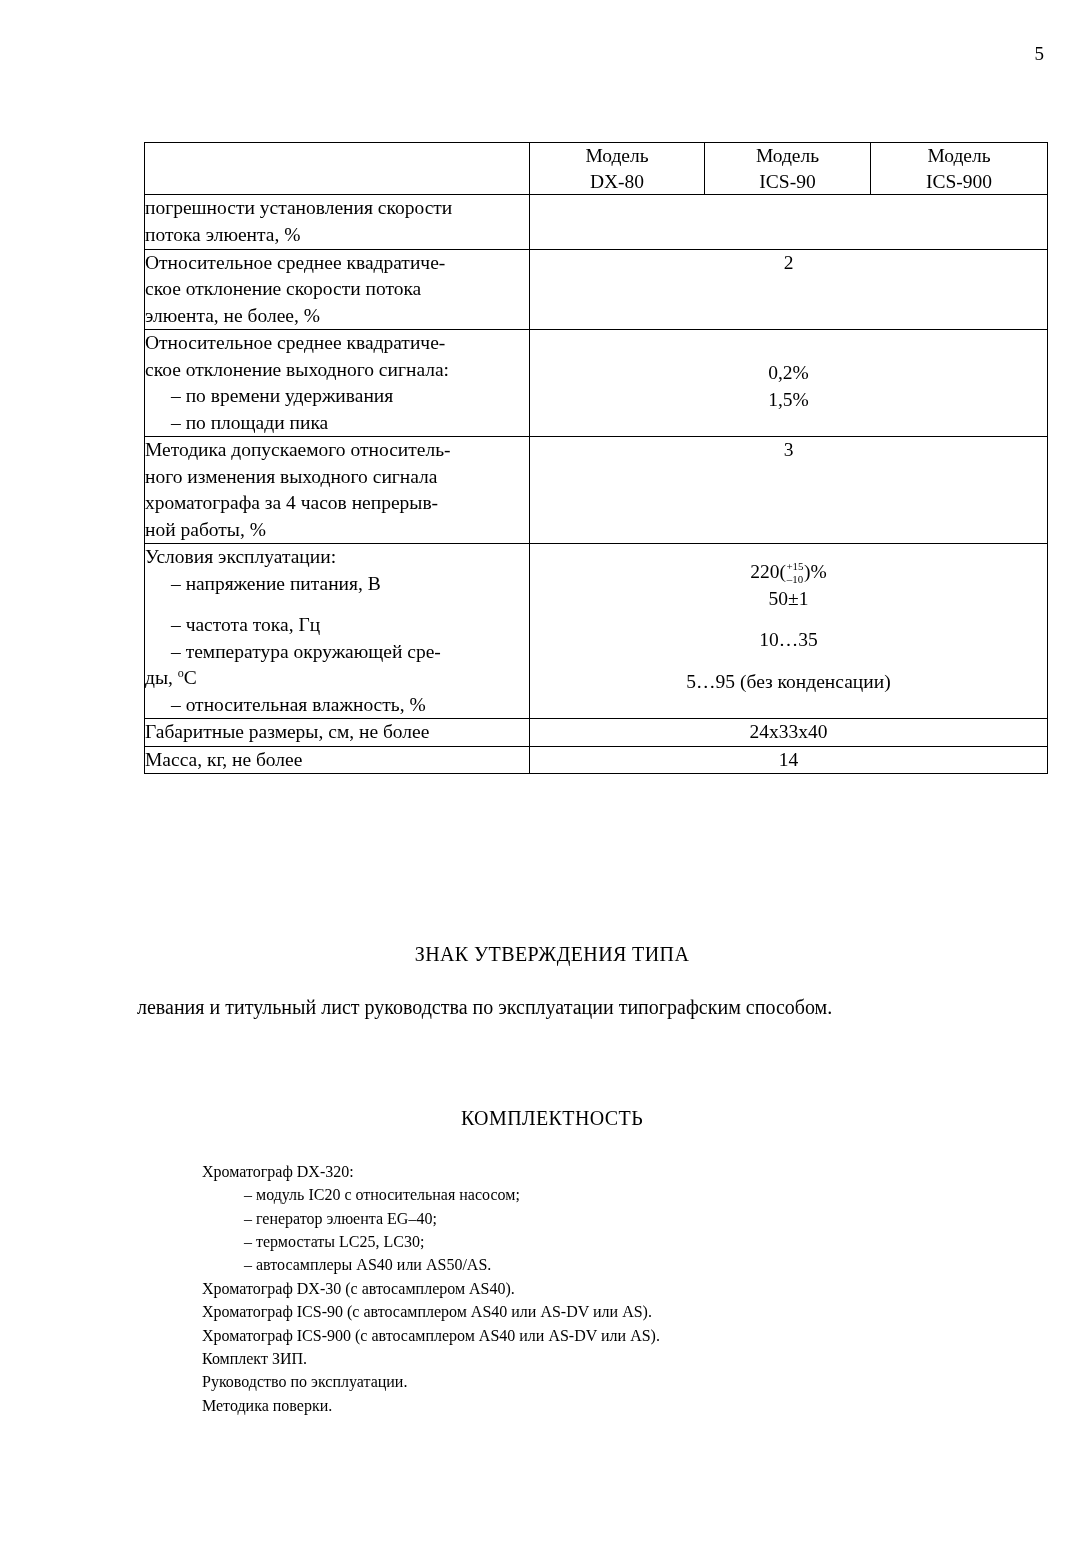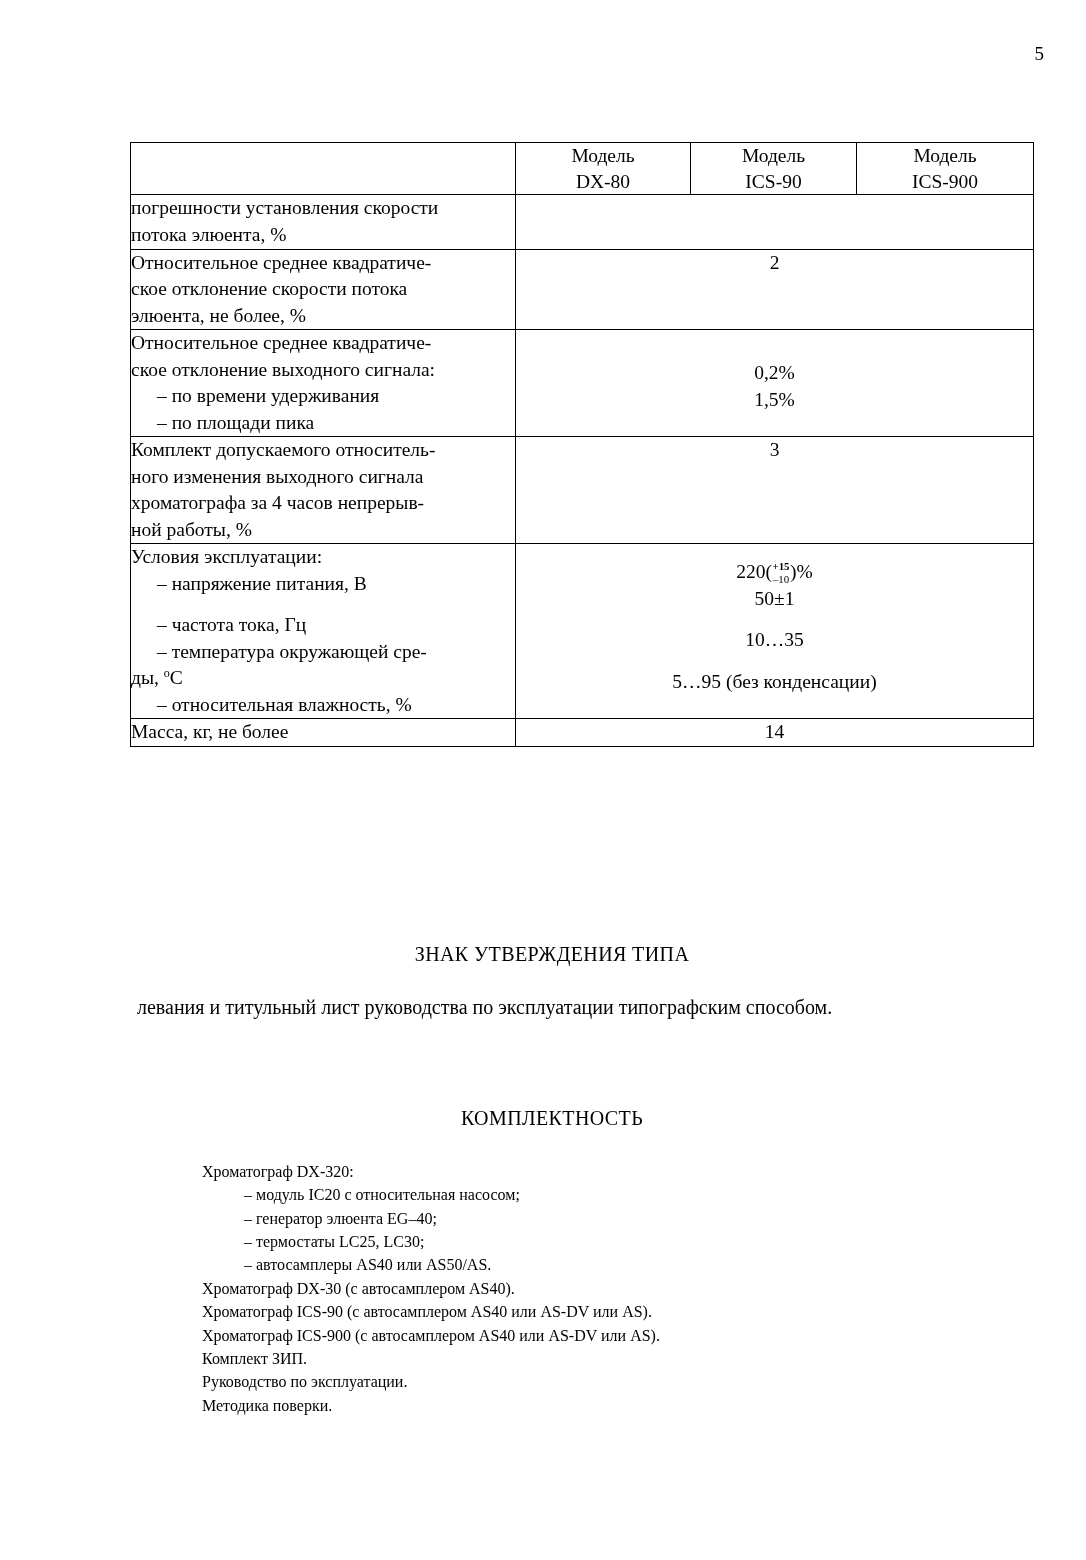--- a/index.html
+++ b/index.html
@@ -26,21 +26,21 @@
     position: absolute;
     top: 44px;
     right: 42px;
     font-size: 19px;
     line-height: 1;
   }
 
   
   .spec-table {
     position: absolute;
-    left: 130px;
+    left: 144px;
     top: 142px;
     width: 903px;
     border-collapse: collapse;
     table-layout: fixed;
     font-size: 19.5px;
   }
   .spec-table td {
     border: 1.6px solid #000;
     padding: 0;
     vertical-align: top;
@@ -81,21 +81,21 @@
     display: inline-flex;
     flex-direction: column;
     justify-content: center;
     vertical-align: middle;
     line-height: 1;
     font-size: 0.56em;
     margin: 0 0.5px;
     position: relative;
     top: -0.04em;
   }
-  .frac .num { display: block; margin-bottom: 0.18em; font-weight: bold; }
+  .frac .num { display: block; margin-bottom: 0.18em; }
   .frac .den { display: block; }
 
   sup.deg {
     font-size: 0.62em;
     vertical-align: super;
     line-height: 0;
   }
 
   
   .section-title {
@@ -200,21 +200,21 @@
         <td class="value-cell" colspan="3">
           <span class="vgap"></span>
           <span class="vgap"></span>
           <span class="vln">0,2%</span>
           <span class="vln">1,5%</span>
         </td>
       </tr>
 
       <tr>
         <td class="label-cell">
-          <span class="ln">Комплект допускаемого относитель-</span>
+          <span class="ln">Методика допускаемого относитель-</span>
           <span class="ln">ного изменения выходного сигнала</span>
           <span class="ln">хроматографа за 4 часов непрерыв-</span>
           <span class="ln">ной работы, %</span>
         </td>
         <td class="value-cell" colspan="3">
           <span class="vln">3</span>
         </td>
       </tr>
 
       <tr>
@@ -234,20 +234,28 @@
                 <span class="den">–10</span>
               </span><span>)%</span></span>
           <span class="vln">50±1</span>
           <span class="vgap"></span>
           <span class="vln">10…35</span>
           <span class="vgap"></span>
           <span class="vln">5…95 (без конденсации)</span>
         </td>
       </tr>
 
+      <tr>
+        <td class="label-cell">
+          <span class="ln">Габаритные размеры, см, не более</span>
+        </td>
+        <td class="value-cell" colspan="3">
+          <span class="vln">24x33x40</span>
+        </td>
+      </tr>
 
       <tr>
         <td class="label-cell">
           <span class="ln">Масса, кг, не более</span>
         </td>
         <td class="value-cell" colspan="3">
           <span class="vln">14</span>
         </td>
       </tr>
     </tbody>

